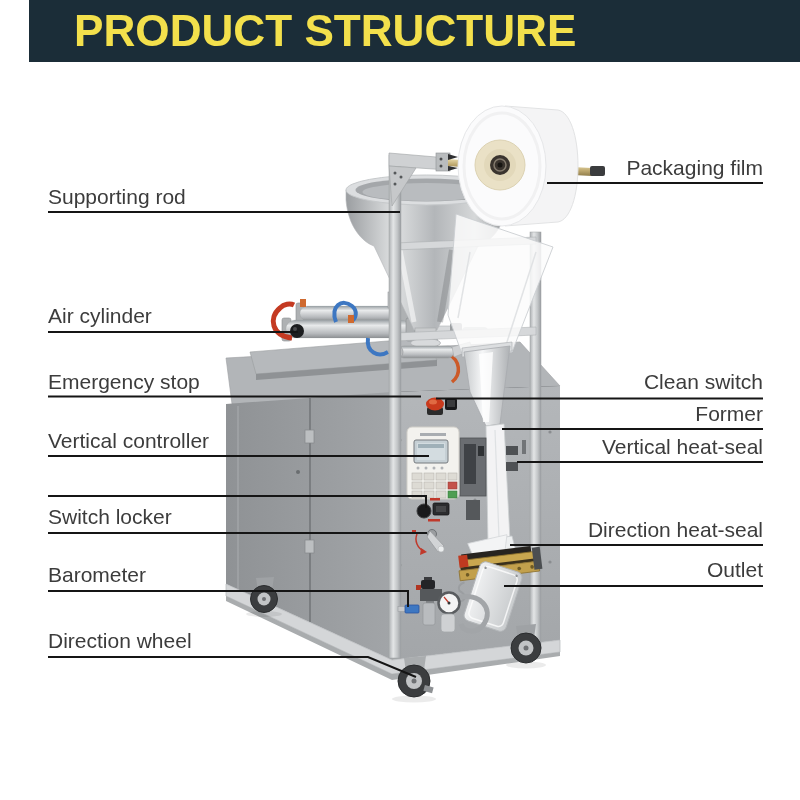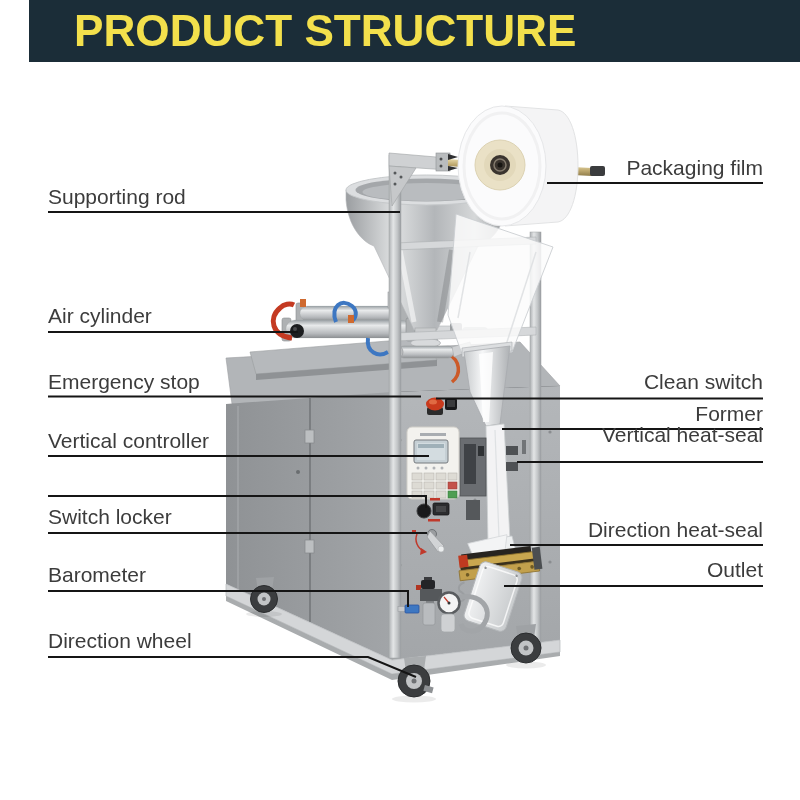--- a/index.html
+++ b/index.html
@@ -322,20 +322,20 @@
   <div class="lbl" style="left:48px;top:303px">Air cylinder</div>
   <div class="lbl" style="left:48px;top:369px">Emergency stop</div>
   <div class="lbl" style="left:48px;top:428px">Vertical controller</div>
   <div class="lbl" style="left:48px;top:504px">Switch locker</div>
   <div class="lbl" style="left:48px;top:562px">Barometer</div>
   <div class="lbl" style="left:48px;top:628px">Direction wheel</div>
 
   <div class="lbl right" style="right:37px;top:155px">Packaging film</div>
   <div class="lbl right" style="right:37px;top:369px">Clean switch</div>
   <div class="lbl right" style="right:37px;top:401px">Former</div>
-  <div class="lbl right" style="right:37px;top:422px">Vertical heat-seal</div>
+  <div class="lbl right" style="right:37px;top:434px">Vertical heat-seal</div>
   <div class="lbl right" style="right:37px;top:517px">Direction heat-seal</div>
   <div class="lbl right" style="right:37px;top:557px">Outlet</div>
 </div>
 
 <div class="header">
   <h1>PRODUCT STRUCTURE</h1>
 </div>
 
 </body></html>

